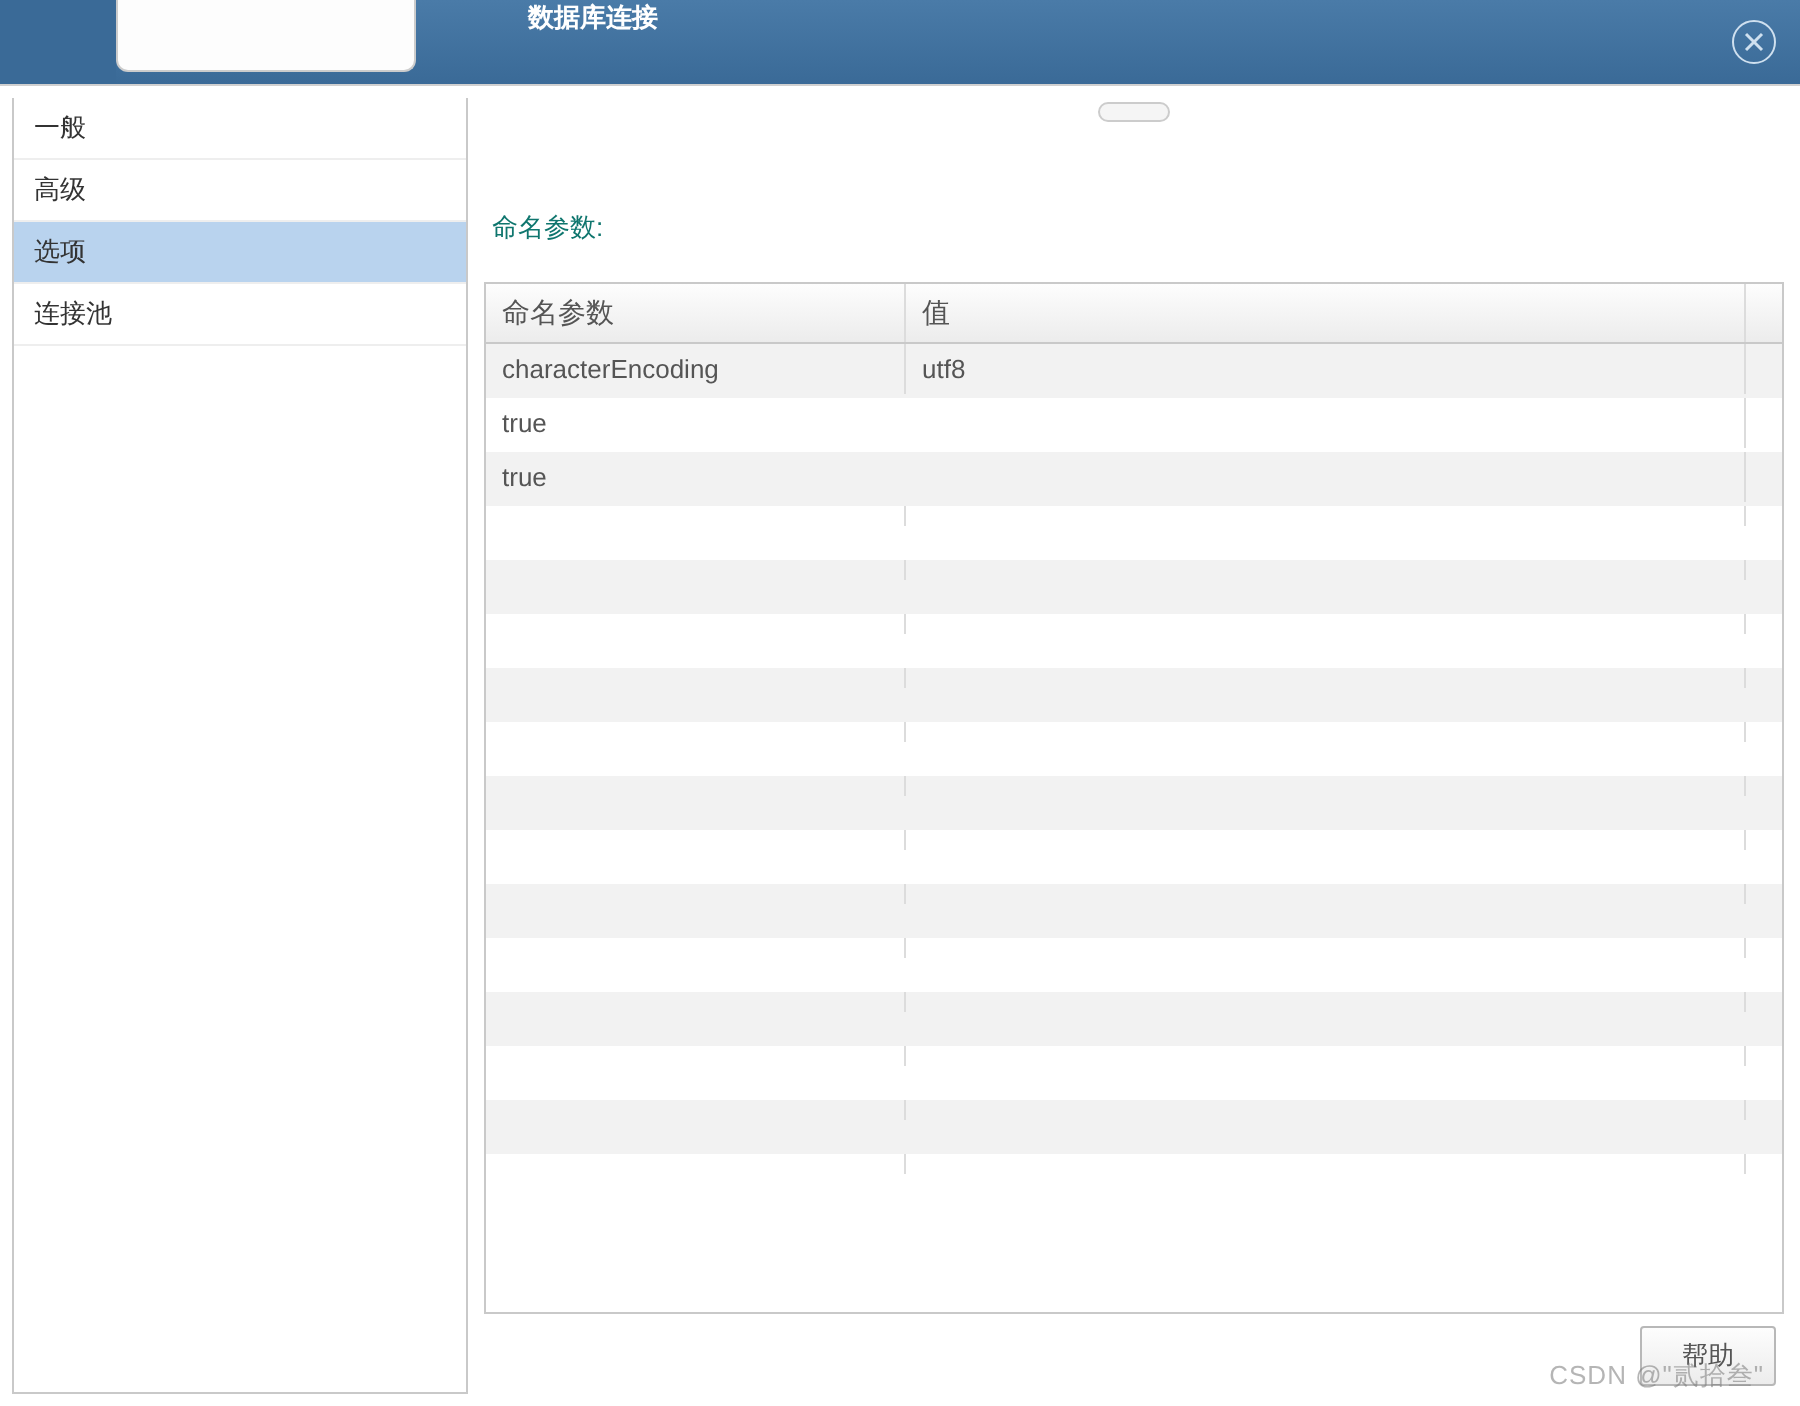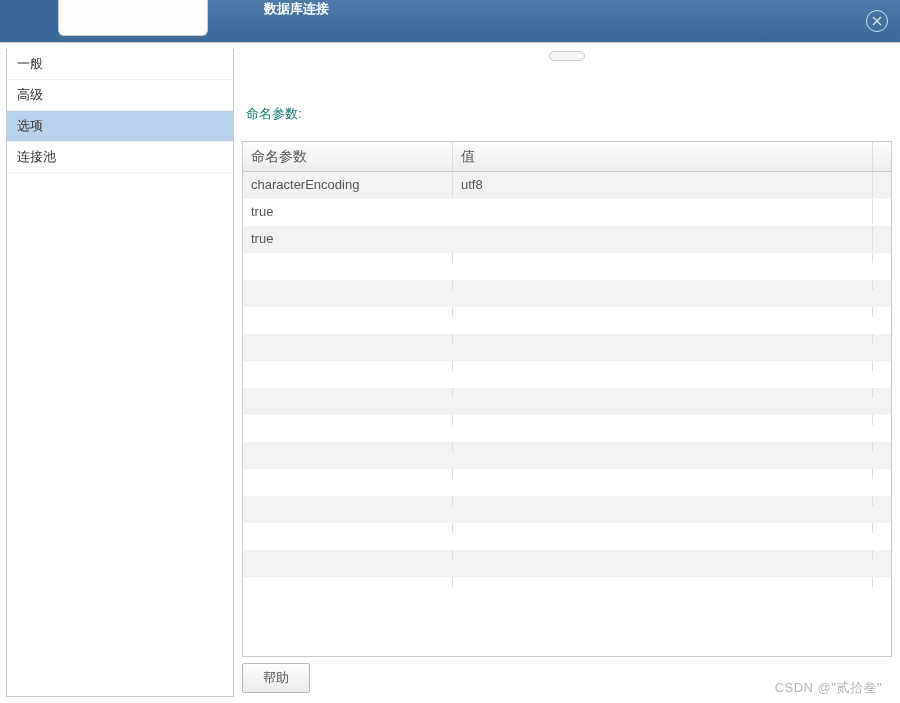--- a/index.html
+++ b/index.html
@@ -133,21 +133,21 @@
     .table-row:nth-child(even) { background: #ffffff; }
     .table-row .td {
       padding: 5px 8px;
       color: #555;
       font-size: 13px;
       overflow: hidden;
       white-space: nowrap;
     }
     .footer {
       display: flex;
-      justify-content: flex-start;
+      justify-content: flex-end;
       padding: 6px 4px 2px 0;
     }
     .help-btn {
       padding: 5px 20px;
       background: linear-gradient(to bottom, #fdfdfd, #ececec);
       border: 1px solid #b8b8b8;
       border-radius: 2px;
       color: #555;
       cursor: pointer;
       font-size: 13px;

